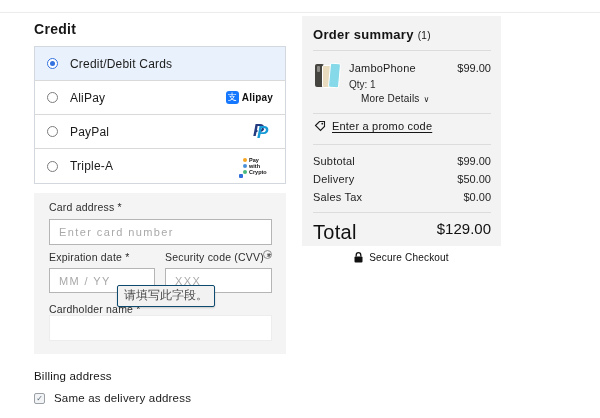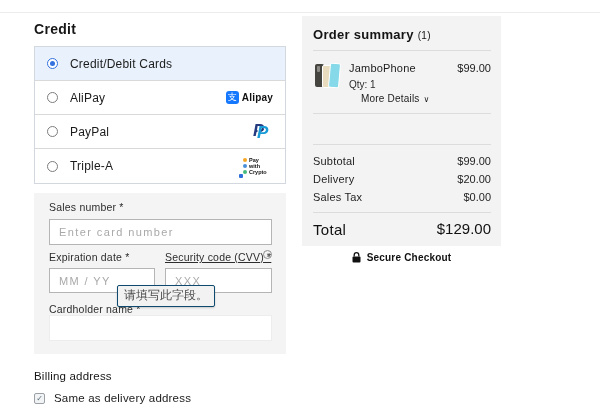--- a/index.html
+++ b/index.html
@@ -83,24 +83,24 @@
   .ph3 { left:14px; top:1px; width:11px; height:25px; background:#85d9e8; border:1px solid #fff; transform:rotate(5deg); }
   .item-name { position:absolute; left:47px; top:46px; font-size:11px; color:#1b1b1b; letter-spacing:.2px; }
   .item-price { position:absolute; right:10px; top:46px; font-size:11px; color:#1b1b1b; }
   .item-qty { position:absolute; left:47px; top:63px; font-size:10px; color:#2b2b2b; }
   .more-details { position:absolute; left:47px; top:77px; font-size:10px; color:#1b1b1b; cursor:pointer; letter-spacing:.2px;margin-left:12px; }
   .chev { font-size:8px; margin-left:4px; }
   .promo { position:absolute; left:12px; top:104px; display:flex; align-items:center; gap:6px; cursor:pointer; }
   .promo-text { font-size:11px; text-decoration:underline; text-underline-offset:2px; color:#161616; letter-spacing:.2px; }
   .srow-label { position:absolute; left:11px; font-size:11px; color:#1f1f1f; letter-spacing:.2px; }
   .srow-value { position:absolute; right:10px; font-size:11px; color:#1f1f1f; }
-  .total-label { position:absolute; left:11px; top:205px; font-size:15px; color:#111; letter-spacing:.3px; }
+  .total-label { position:absolute; left:11px; top:205px; font-size:20px; color:#111; letter-spacing:.3px; }
   .total-value { position:absolute; right:10px; top:204px; font-size:15px; color:#111; }
   .secure { left:302px; top:252px; width:199px; display:flex; align-items:center; justify-content:center; gap:6px; }
-  .secure-text { font-size:10px; font-weight:700; letter-spacing:.2px; color:#111; }
+  .secure-text { font-size:10px; font-weight:400; letter-spacing:.2px; color:#111; }
 </style>
 </head>
 <body>
 
 <div class="abs top-line"></div>
 
 <div class="abs payment-title">Credit</div>
 
 <div class="abs methods">
 
@@ -148,25 +148,25 @@
             <i class="ta-dot" style="background:#45b97c"></i>
             <span class="ta-txt">Crypto</span>
           </span>
         <span class="ta-base"></span>
       </span>
     </span>
   </div>
 </div>
 
 <div class="abs card-form">
-  <label class="fld-label" style="left:15px; top:8px;">Sales number *</label>
+  <label class="fld-label" style="left:15px; top:8px;">Card address *</label>
   <input class="txt-input" style="left: 15px; top: 26px; width: 223px; height: 26px;" placeholder="Enter card number">
 
   <label class="fld-label" style="left:15px; top:58px;">Expiration date *</label>
-  <label class="fld-label" style="left:131px; top:58px;text-decoration:underline;">Security code (CVV) *</label>
+  <label class="fld-label" style="left:131px; top:58px;">Security code (CVV) *</label>
   <span class="info-icon" style="left:229px; top:57px;">i</span>
 
   <input class="txt-input" style="left: 15px; top: 75px; width: 106px; height: 25px;" placeholder="MM / YY">
   <input class="txt-input" style="left: 131px; top: 75px; width: 107px; height: 25px;" placeholder="XXX">
 
   <div class="tooltip">请填写此字段。</div>
 
   <label class="fld-label" style="left:15px; top:110px;">Cardholder name *</label>
   <input class="txt-input no-border" style="left: 15px; top: 122px; width: 223px; height: 26px;">
 </div>
@@ -190,27 +190,34 @@
   </div>
   <div class="item-name">JamboPhone</div>
   <div class="item-price">$99.00</div>
   <div class="item-qty">Qty: 1</div>
   <div class="more-details">
     <span>More Details</span><span class="chev">∨</span>
   </div>
 
   <div class="divider" style="top:97px;"></div>
 
+  <div class="promo">
+    <svg width="12" height="12" viewBox="0 0 12 12">
+      <path d="M1.5 5.5 L5.5 1.5 H10.5 V6.5 L6.5 10.5 Z" fill="none" stroke="#1b1b1b" stroke-width="1.1"></path>
+      <circle cx="8.3" cy="3.7" r="0.9" fill="#1b1b1b"></circle>
+    </svg>
+    <span class="promo-text">Enter a promo code</span>
+  </div>
 
   <div class="divider" style="top:128px;"></div>
 
   <div class="srow-label" style="top:139px;">Subtotal</div>
   <div class="srow-value" style="top:139px;">$99.00</div>
   <div class="srow-label" style="top:157px;">Delivery</div>
-  <div class="srow-value" style="top:157px;">$20.00</div>
+  <div class="srow-value" style="top:157px;">$50.00</div>
   <div class="srow-label" style="top:175px;">Sales Tax</div>
   <div class="srow-value" style="top:175px;padding-left:46px;">$0.00</div>
 
   <div class="divider" style="top:196px;"></div>
 
   <div class="total-label">Total</div>
   <div class="total-value">$129.00</div>
 </div>
 
 <div class="abs secure">

